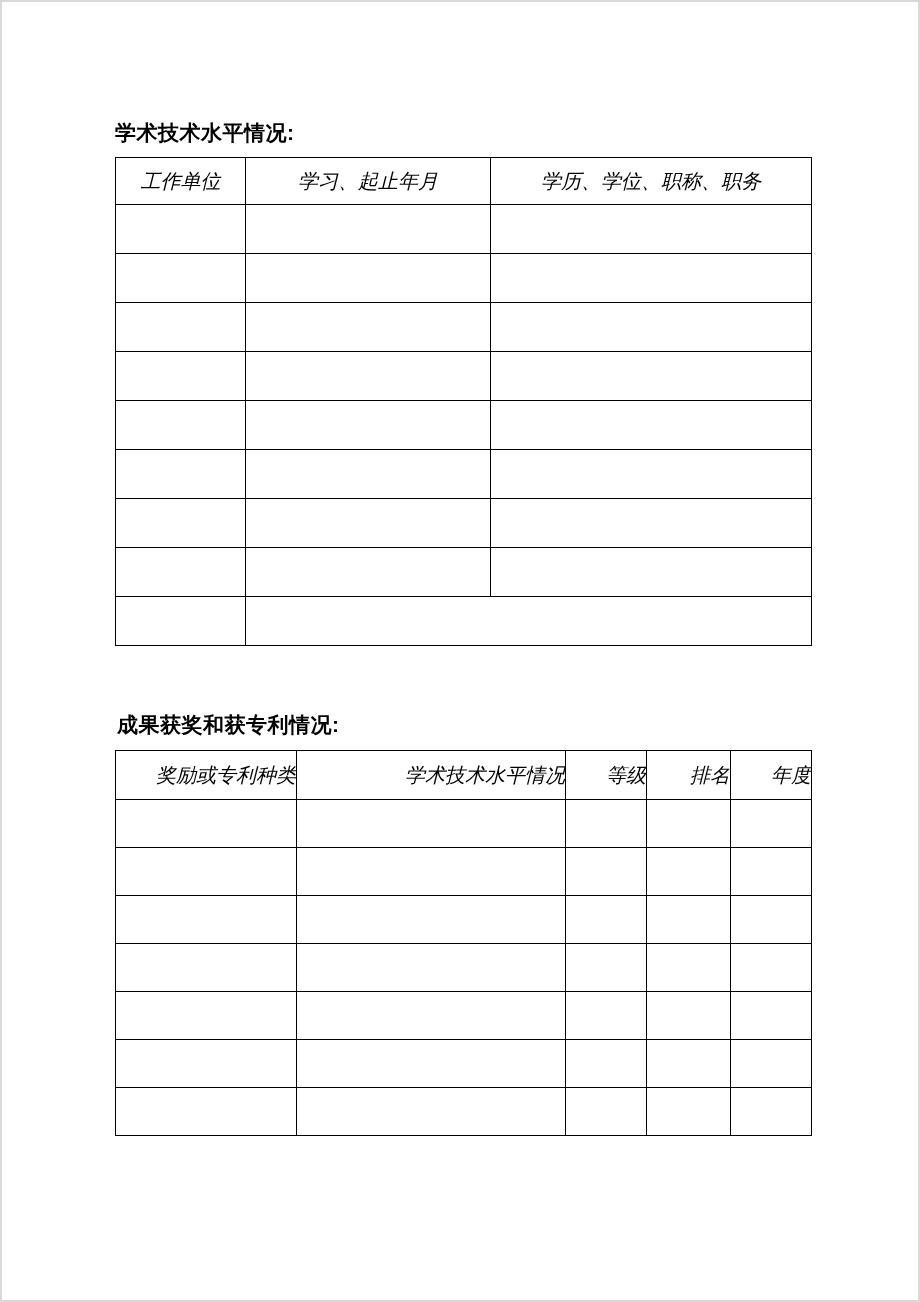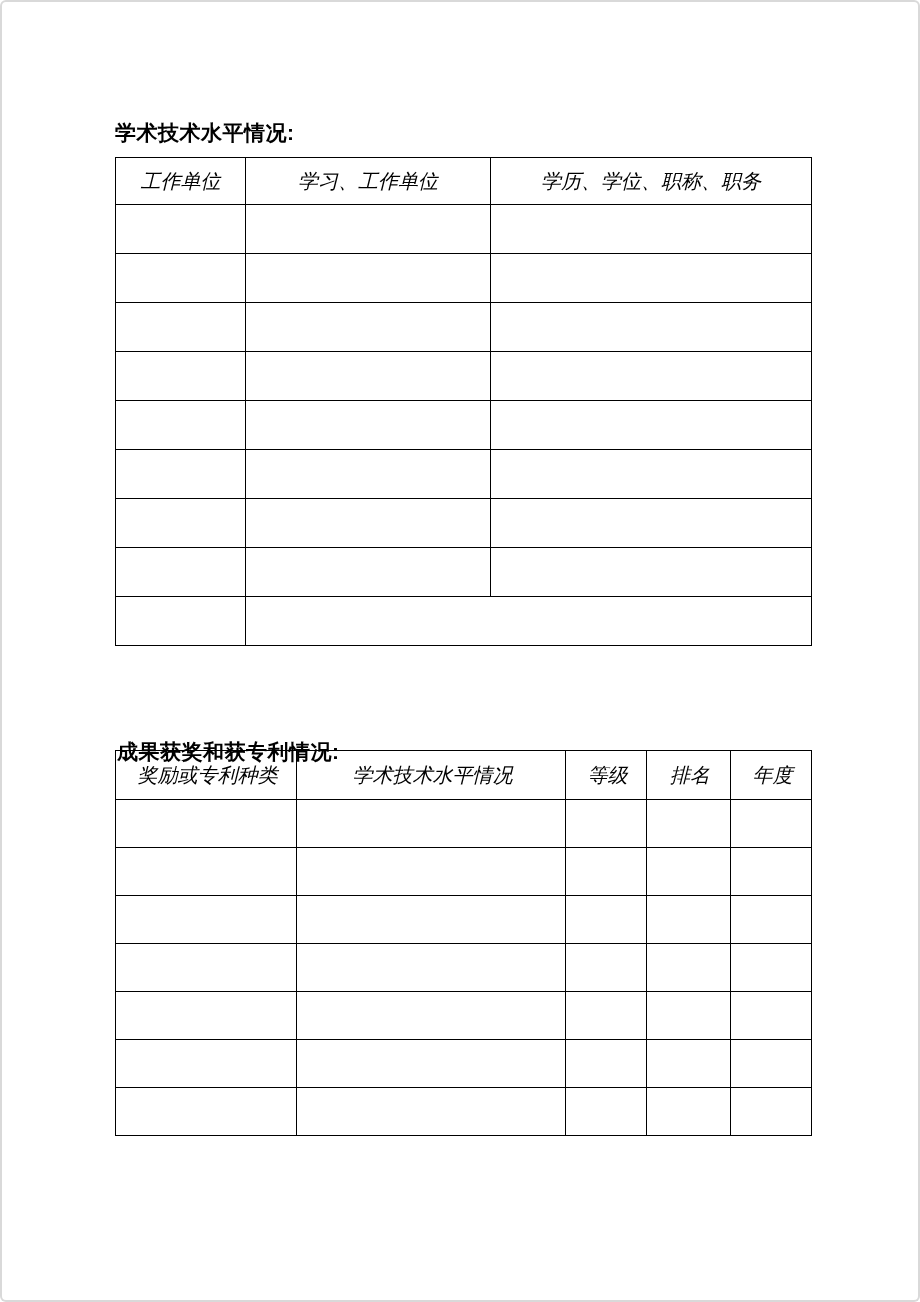--- a/index.html
+++ b/index.html
@@ -4,35 +4,34 @@
 <style>
   html, body { margin: 0; padding: 0; background: #ffffff; }
   .page {
     position: relative;
     width: 920px;
     height: 1302px;
     background: #ffffff;
     box-shadow: inset 0 0 0 2px #d9d9d9;
     color: #000;
     overflow: hidden;
-    border-radius: 6px;
   }
   .section-title {
     position: absolute;
     left: 115px;
     margin: 0;
     font-family: "Liberation Sans", "DejaVu Sans", sans-serif;
     font-weight: 700;
     font-size: 21px;
     letter-spacing: 0.5px;
     color: #000;
     white-space: nowrap;
   }
   #title1 { top: 119px; }
-  #title2 { top: 738px; left: 117px; }
+  #title2 { top: 711px; left: 117px; }
 
   table.doc {
     position: absolute;
     left: 115px;
     width: 696px;
     border-collapse: collapse;
     table-layout: fixed;
     font-family: "DejaVu Serif", serif;
     font-style: italic;
     font-size: 20px;
@@ -58,21 +57,21 @@
     height: 46px;
     text-align: center;
     vertical-align: middle;
     white-space: nowrap;
   }
   #table1 tbody td { height: 48px; }
   #table1 .merged-row td { height: 48px; }
 
   #table2 .header-row th {
     height: 48px;
-    text-align: center;
+    text-align: right;
     vertical-align: middle;
     padding-left: 3px;
     white-space: nowrap;
   }
   #table2 tbody td { height: 47px; }
 </style>
 </head>
 <body>
 
 <div class="page">
@@ -81,21 +80,21 @@
 
   <table class="doc" id="table1">
     <colgroup>
       <col style="width:130px">
       <col style="width:245px">
       <col style="width:321px">
     </colgroup>
     <thead>
       <tr class="header-row">
         <th>工作单位</th>
-        <th>学习、工作单位</th>
+        <th>学习、起止年月</th>
         <th>学历、学位、职称、职务</th>
       </tr>
     </thead>
     <tbody>
         <tr>
           <td></td>
           <td></td>
           <td></td>
         </tr>
         <tr>

